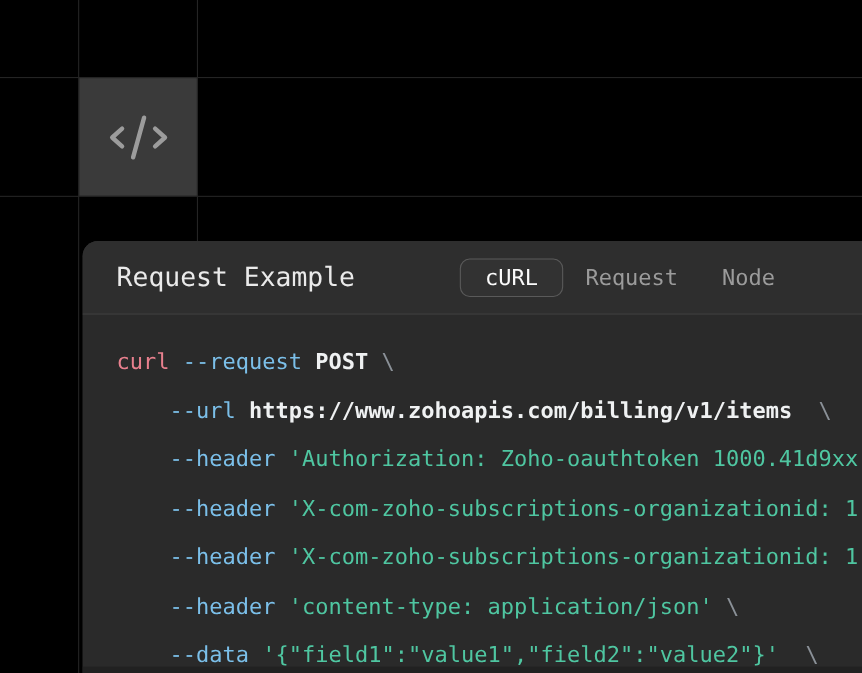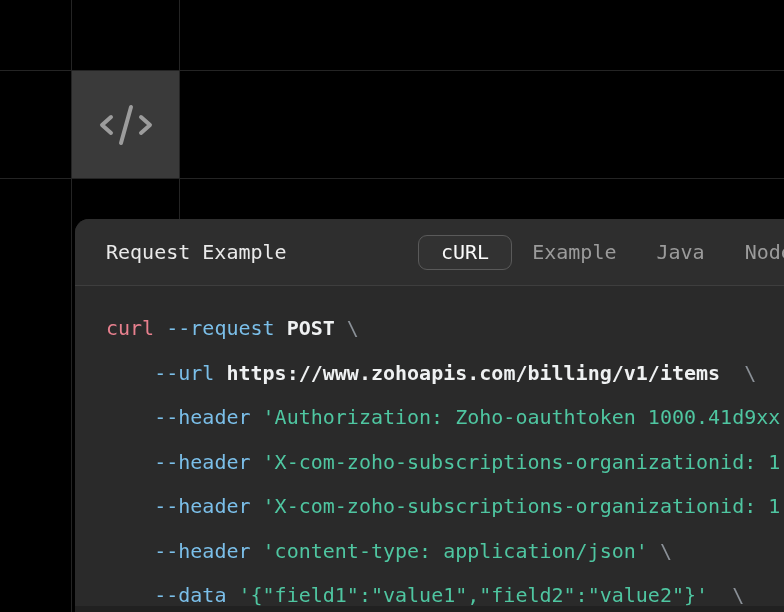--- a/index.html
+++ b/index.html
@@ -29,21 +29,21 @@
     overflow:hidden;
   }
   .panel-header{
     position:relative;height:67px;
     background:var(--c-panel_header_bg,#2e2e2e);
     border-bottom:1px solid var(--c-divider,#3e3e3e);
     display:flex;align-items:center;
     padding-left:31px;box-sizing:border-box;
   }
   .panel-title{
-    font-size:20px;color:var(--c-title_text,#eaeaea);white-space:pre;
+    font-size:24px;color:var(--c-title_text,#eaeaea);white-space:pre;
   }
   .tabs{
     position:absolute;left:343px;top:0;height:100%;
     display:flex;align-items:center;
   }
   .tab{
     font-size:20px;color:var(--c-tab_inactive,#9b9b9b);
     padding:0 20px;cursor:pointer;white-space:pre;
   }
   .tab.active{
@@ -86,20 +86,19 @@
       <line x1="33" y1="5" x2="23" y2="41"></line>
     </svg>
   </span>
 </div>
 
 <div class="panel">
   <div class="panel-header">
     <div class="panel-title">Request Example</div>
     <div class="tabs">
         <div class="tab active">cURL</div>
-        <div class="tab">Example</div>
-        <div class="tab">Java</div>
+        <div class="tab">Request</div>
         <div class="tab">Node</div>
       </div>
   </div>
   <div class="code-block"><div class="code-line"><span class="tk-red">curl</span><span class="tk-plain"> </span><span class="tk-blue">--request</span><span class="tk-plain"> POST </span><span class="tk-gray">\</span></div><div class="code-line"><span class="tk-plain">    </span><span class="tk-blue">--url</span><span class="tk-plain"> https://www.zohoapis.com/billing/v1/items  </span><span class="tk-gray">\</span></div><div class="code-line"><span class="tk-plain">    </span><span class="tk-blue">--header</span><span class="tk-plain"> </span><span class="tk-green">'Authorization: Zoho-oauthtoken 1000.41d9xx</span></div><div class="code-line"><span class="tk-plain">    </span><span class="tk-blue">--header</span><span class="tk-plain"> </span><span class="tk-green">'X-com-zoho-subscriptions-organizationid: 1</span></div><div class="code-line"><span class="tk-plain">    </span><span class="tk-blue">--header</span><span class="tk-plain"> </span><span class="tk-green">'X-com-zoho-subscriptions-organizationid: 1</span></div><div class="code-line"><span class="tk-plain">    </span><span class="tk-blue">--header</span><span class="tk-plain"> </span><span class="tk-green">'content-type: application/json'</span><span class="tk-plain"> </span><span class="tk-gray">\</span></div><div class="code-line"><span class="tk-plain">    </span><span class="tk-blue">--data</span><span class="tk-plain"> </span><span class="tk-green">'{"field1":"value1","field2":"value2"}'</span><span class="tk-plain">  </span><span class="tk-gray">\</span></div></div>
   <div class="footer-strip"></div>
 </div>
 
 </body></html>

